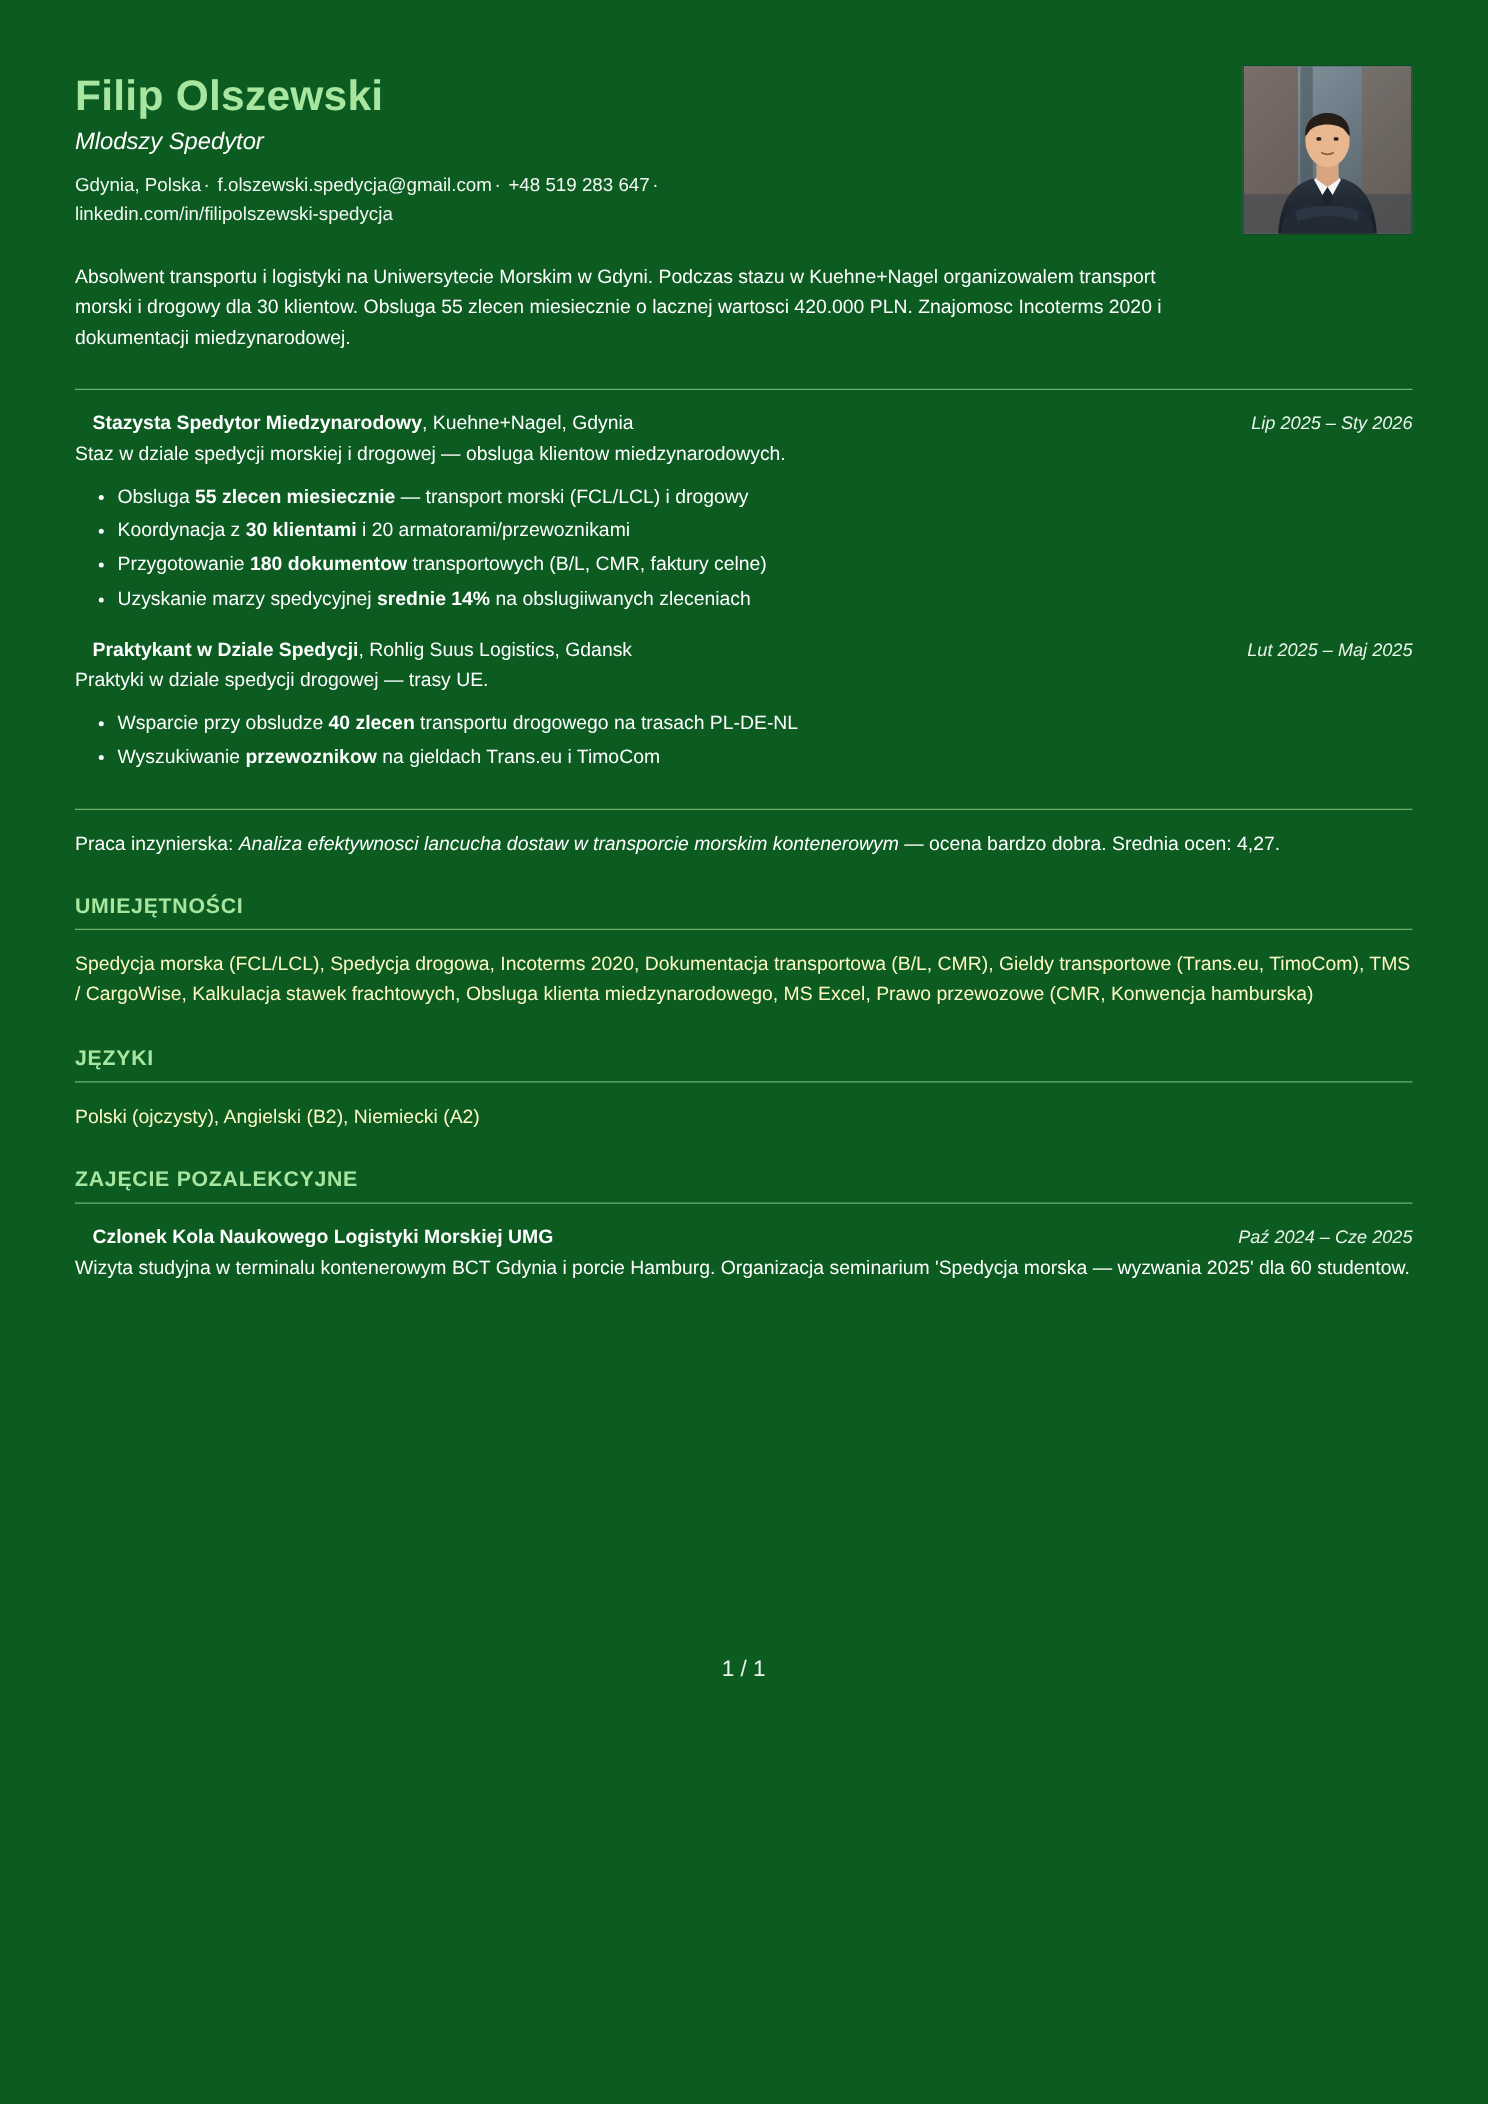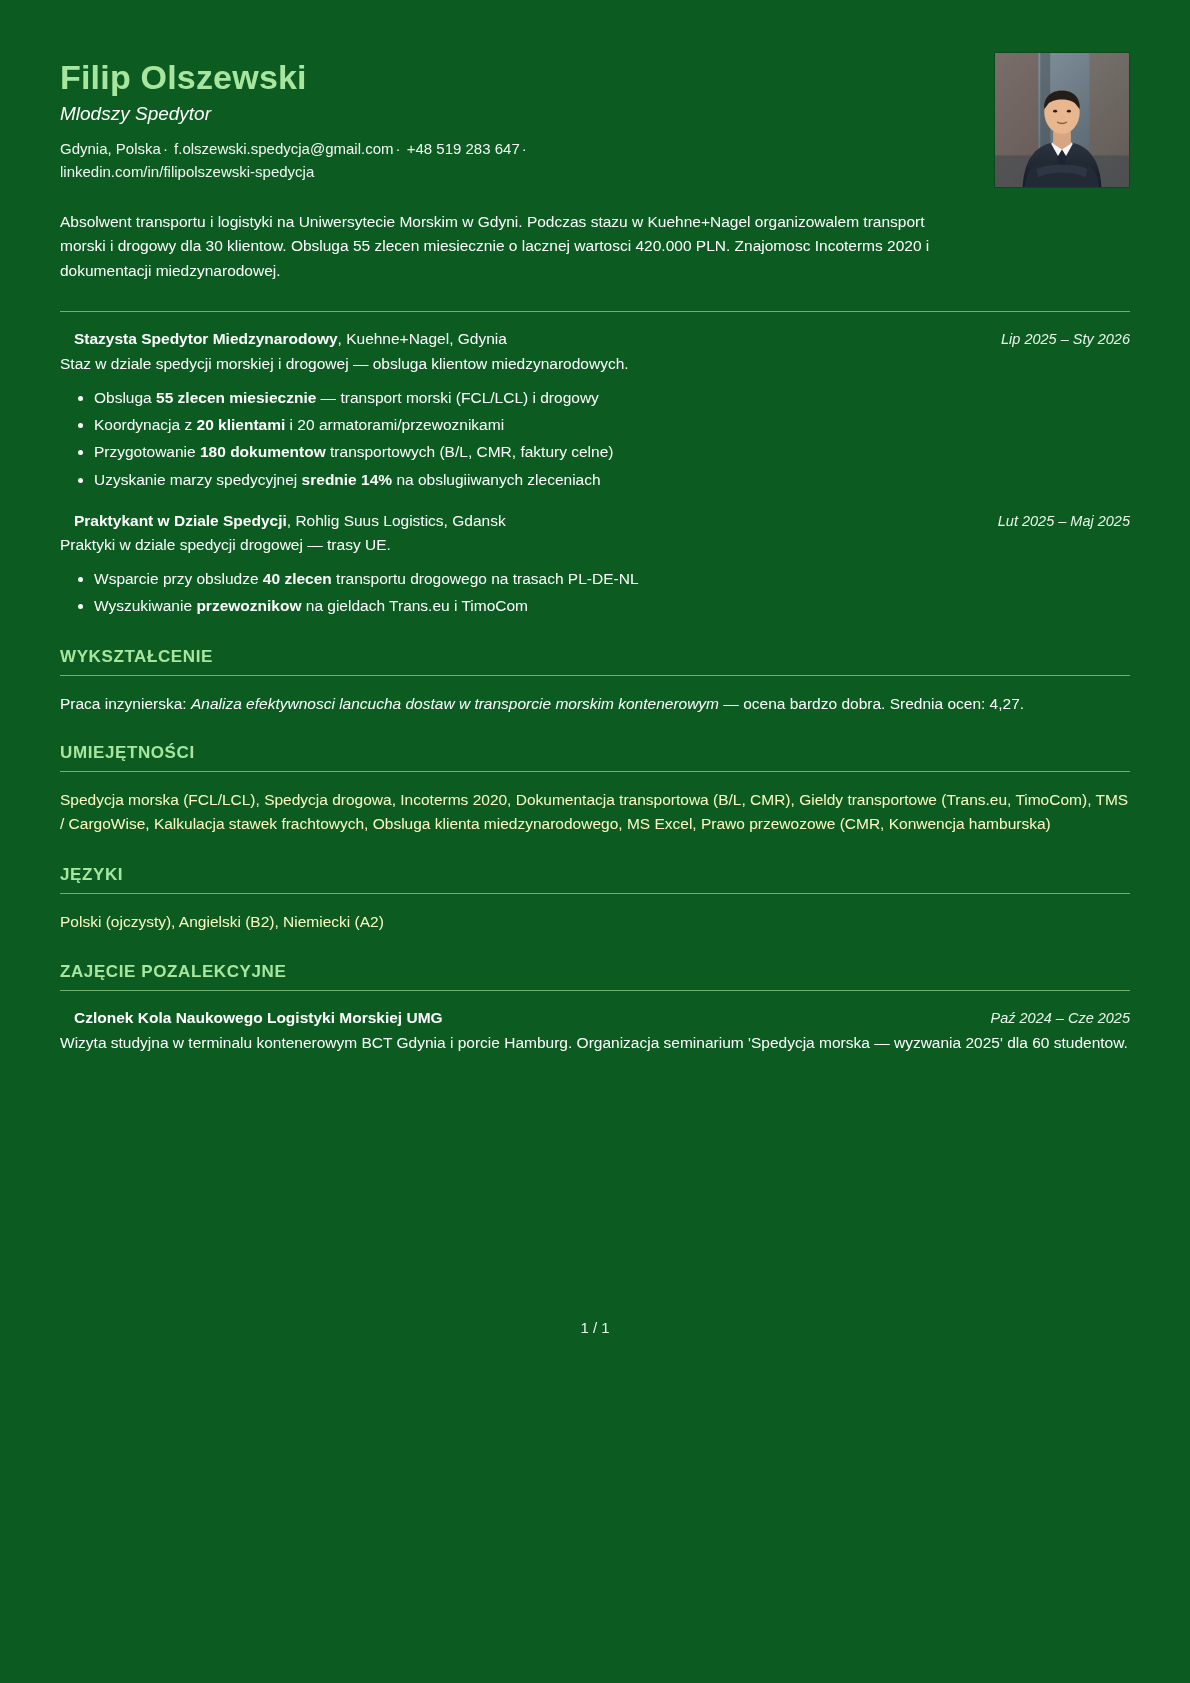--- a/index.html
+++ b/index.html
@@ -131,25 +131,25 @@
 
   .plain-text {
     font-size: 15.5px;
     line-height: 1.58;
     color: #fef9c3;
   }
 
   
   .footer {
     position: absolute;
-    bottom: 34px;
+    bottom: 24px;
     left: 0;
     width: 100%;
     text-align: center;
-    font-size: 15px;
+    font-size: 18px;
     color: #eaf5ea;
   }
 </style>
 </head>
 <body>
 
 <div class="page">
 
   <div class="header">
     <div class="header-left">
@@ -215,21 +215,21 @@
     <div class="entry">
       <div class="entry-head">
         <div class="entry-title">
           <b>Stazysta Spedytor Miedzynarodowy</b><span>, Kuehne+Nagel, Gdynia</span>
         </div>
         <div class="entry-date">Lip 2025 – Sty 2026</div>
       </div>
       <div class="entry-sub">Staz w dziale spedycji morskiej i drogowej — obsluga klientow miedzynarodowych.</div>
       <ul class="bullets">
         <li><span>Obsluga </span><b>55 zlecen miesiecznie</b><span> — transport morski (FCL/LCL) i drogowy</span></li>
-        <li><span>Koordynacja z </span><b>20 klientami</b><span> i 20 armatorami/przewoznikami</span></li>
+        <li><span>Koordynacja z </span><b>30 klientami</b><span> i 20 armatorami/przewoznikami</span></li>
         <li><span>Przygotowanie </span><b>180 dokumentow</b><span> transportowych (B/L, CMR, faktury celne)</span></li>
         <li><span>Uzyskanie marzy spedycyjnej </span><b>srednie 14%</b><span> na obslugiiwanych zleceniach</span></li>
       </ul>
     </div>
 
     <div class="entry">
       <div class="entry-head">
         <div class="entry-title">
           <b>Praktykant w Dziale Spedycji</b><span>, Rohlig Suus Logistics, Gdansk</span>
         </div>
@@ -237,21 +237,20 @@
       </div>
       <div class="entry-sub">Praktyki w dziale spedycji drogowej — trasy UE.</div>
       <ul class="bullets">
         <li><span>Wsparcie przy obsludze </span><b>40 zlecen</b><span> transportu drogowego na trasach PL-DE-NL</span></li>
         <li><span>Wyszukiwanie </span><b>przewoznikow</b><span> na gieldach Trans.eu i TimoCom</span></li>
       </ul>
     </div>
   </div>
 
   <div class="section">
-    <div class="section-title">WYKSZTAŁCENIE</div>
     <div class="rule"></div>
 
     <div class="entry">
       <div class="entry-sub"><span>Praca inzynierska: </span><i>Analiza efektywnosci lancucha dostaw w transporcie morskim kontenerowym</i><span> — ocena bardzo dobra. Srednia ocen: 4,27.</span></div>
     </div>
   </div>
 
   <div class="section">
     <div class="section-title">UMIEJĘTNOŚCI</div>
     <div class="rule"></div>

